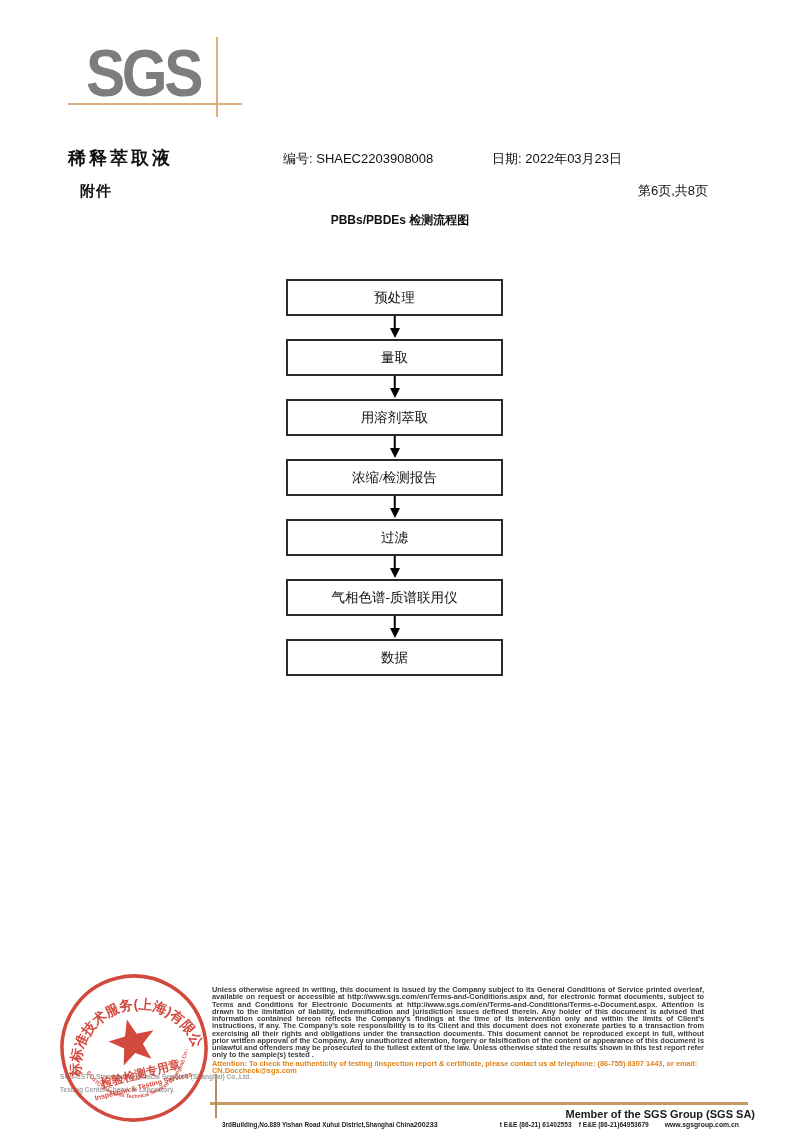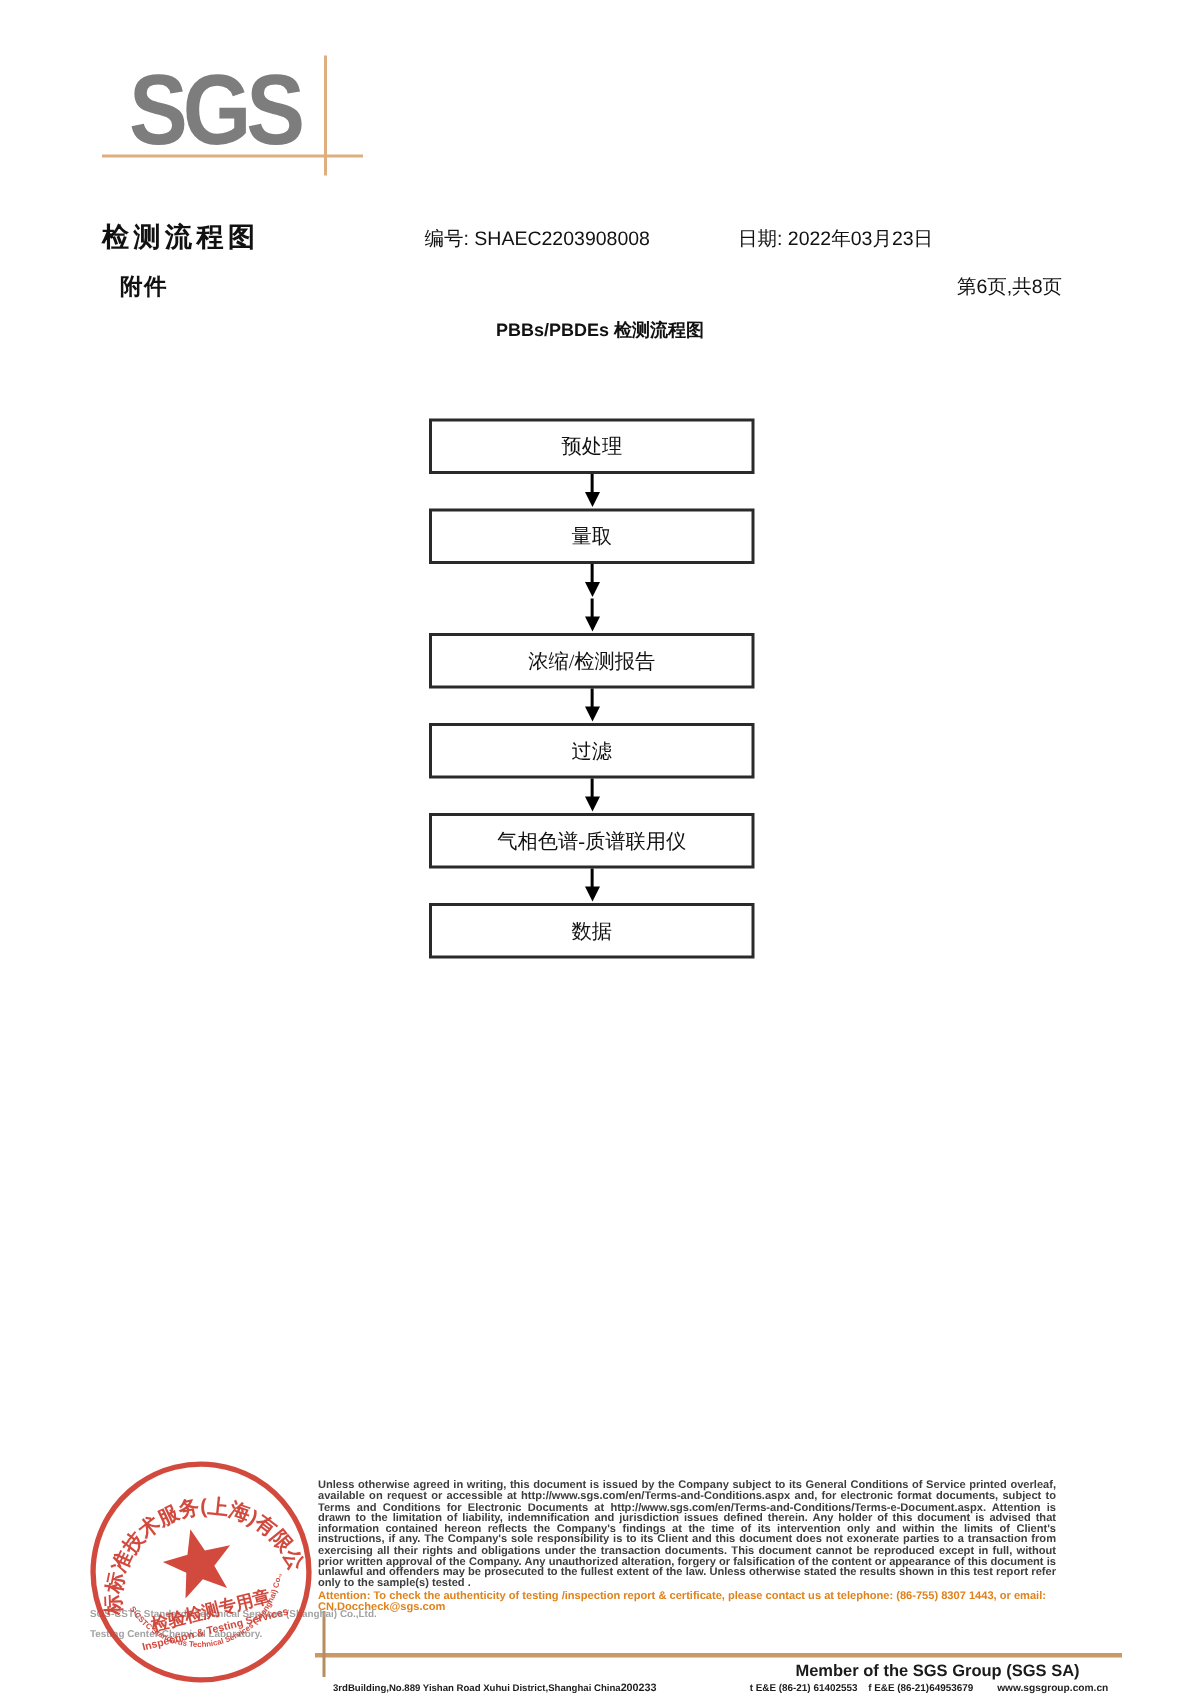--- a/index.html
+++ b/index.html
@@ -43,50 +43,51 @@
   .addr-row .a1 { flex:0 0 137px; font-size:6.4px; font-weight:bold; color:#1d1d1d; overflow:visible; }
   .addr-row .a2 { flex:0 0 86px;  font-size:7.2px; font-weight:bold; color:#1d1d1d; }
   .addr-row .a3 { flex:0 0 79px;  font-size:6.6px; font-weight:bold; color:#1d1d1d; }
   .addr-row .a4 { flex:0 0 86px;  font-size:6.6px; font-weight:bold; color:#1d1d1d; }
   .addr-row .a5 { flex:1; font-size:6.8px; font-weight:bold; color:#1d1d1d; }
   .addr-row.cn .a1 { font-size:8px; }
   .addr-row.cn .a2 { font-size:7.6px; }
 
   .footer-hline { position:absolute; left:210px; top:1102px; width:538px; height:2.5px; background:#c99a66; }
   .footer-vline { position:absolute; left:215px; top:1074px; width:2px; height:44px; background:#b98c5d; }
-  .member { position:absolute; left:495px; top:1108px; width:260px; text-align:center;
+  .member { position:absolute; left:495px; top:1108px; width:260px; text-align:right;
             font-size:11px; font-weight:bold; color:#1a1a1a; }
 
   
   .stamp { position:absolute; left:56px; top:972px; width:156px; height:152px; transform:rotate(-14deg); z-index:3; opacity:.92; }
   .stamp svg { width:100%; height:100%; }
   .seal-co1 { position:absolute; left:60px; top:1073px; font-size:6.6px; font-weight:bold; color:#a3a3a3; z-index:1; white-space:nowrap; }
   .seal-co2 { position:absolute; left:60px; top:1086px; font-size:6.6px; font-weight:bold; color:#a3a3a3; z-index:1; white-space:nowrap; }
 </style>
 </head>
 <body>
 
 <div class="page">
 
   <div class="logo-text">SGS</div>
   <div class="logo-hline"></div>
   <div class="logo-vline"></div>
 
-  <div class="report-title">检测流程图</div>
+  <div class="report-title">稀释萃取液</div>
   <div class="report-no">编号: SHAEC2203908008</div>
   <div class="report-date">日期: 2022年03月23日</div>
   <div class="report-page">第6页,共8页</div>
   <div class="attachment">附件</div>
 
   <div class="chart-title">PBBs/PBDEs 检测流程图</div>
   <div class="flow">
       <div class="fbox">预处理</div>
       <div class="arrow"></div>
       <div class="fbox">量取</div>
       <div class="arrow"></div>
+      <div class="fbox">用溶剂萃取</div>
       <div class="arrow"></div>
       <div class="fbox">浓缩/检测报告</div>
       <div class="arrow"></div>
       <div class="fbox">过滤</div>
       <div class="arrow"></div>
       <div class="fbox">气相色谱-质谱联用仪</div>
       <div class="arrow"></div>
       <div class="fbox">数据</div>
     </div>
 

